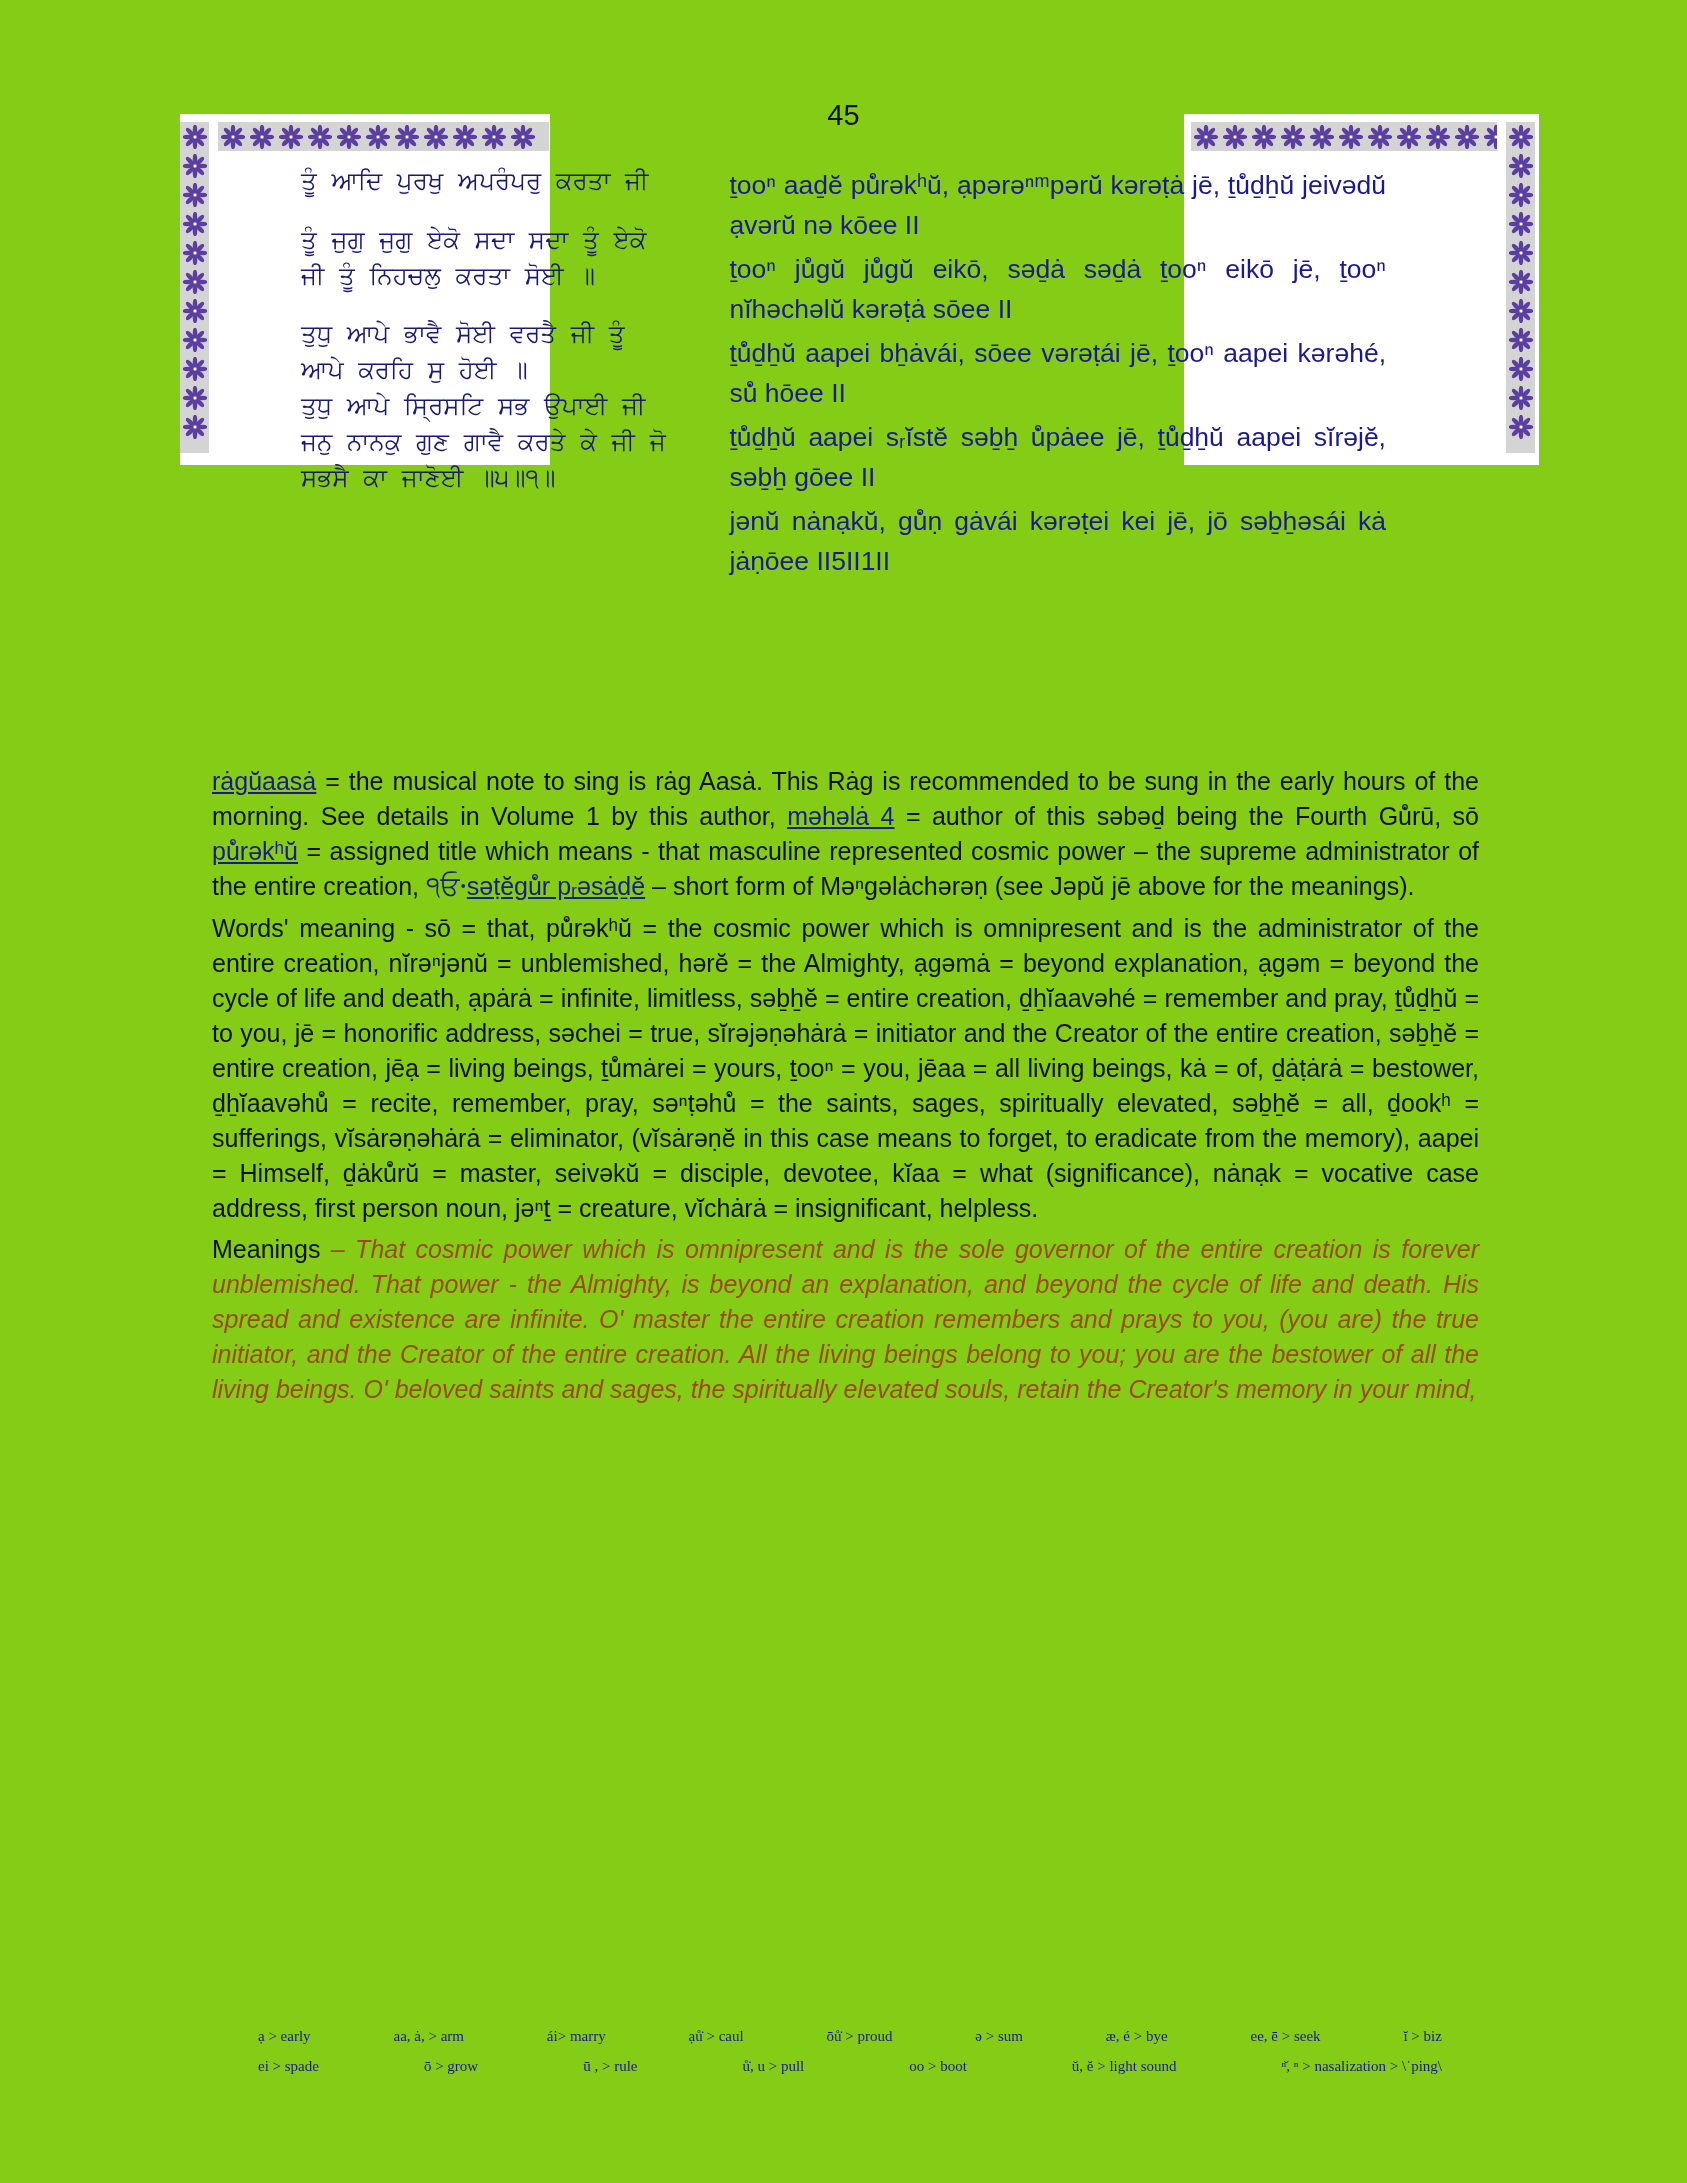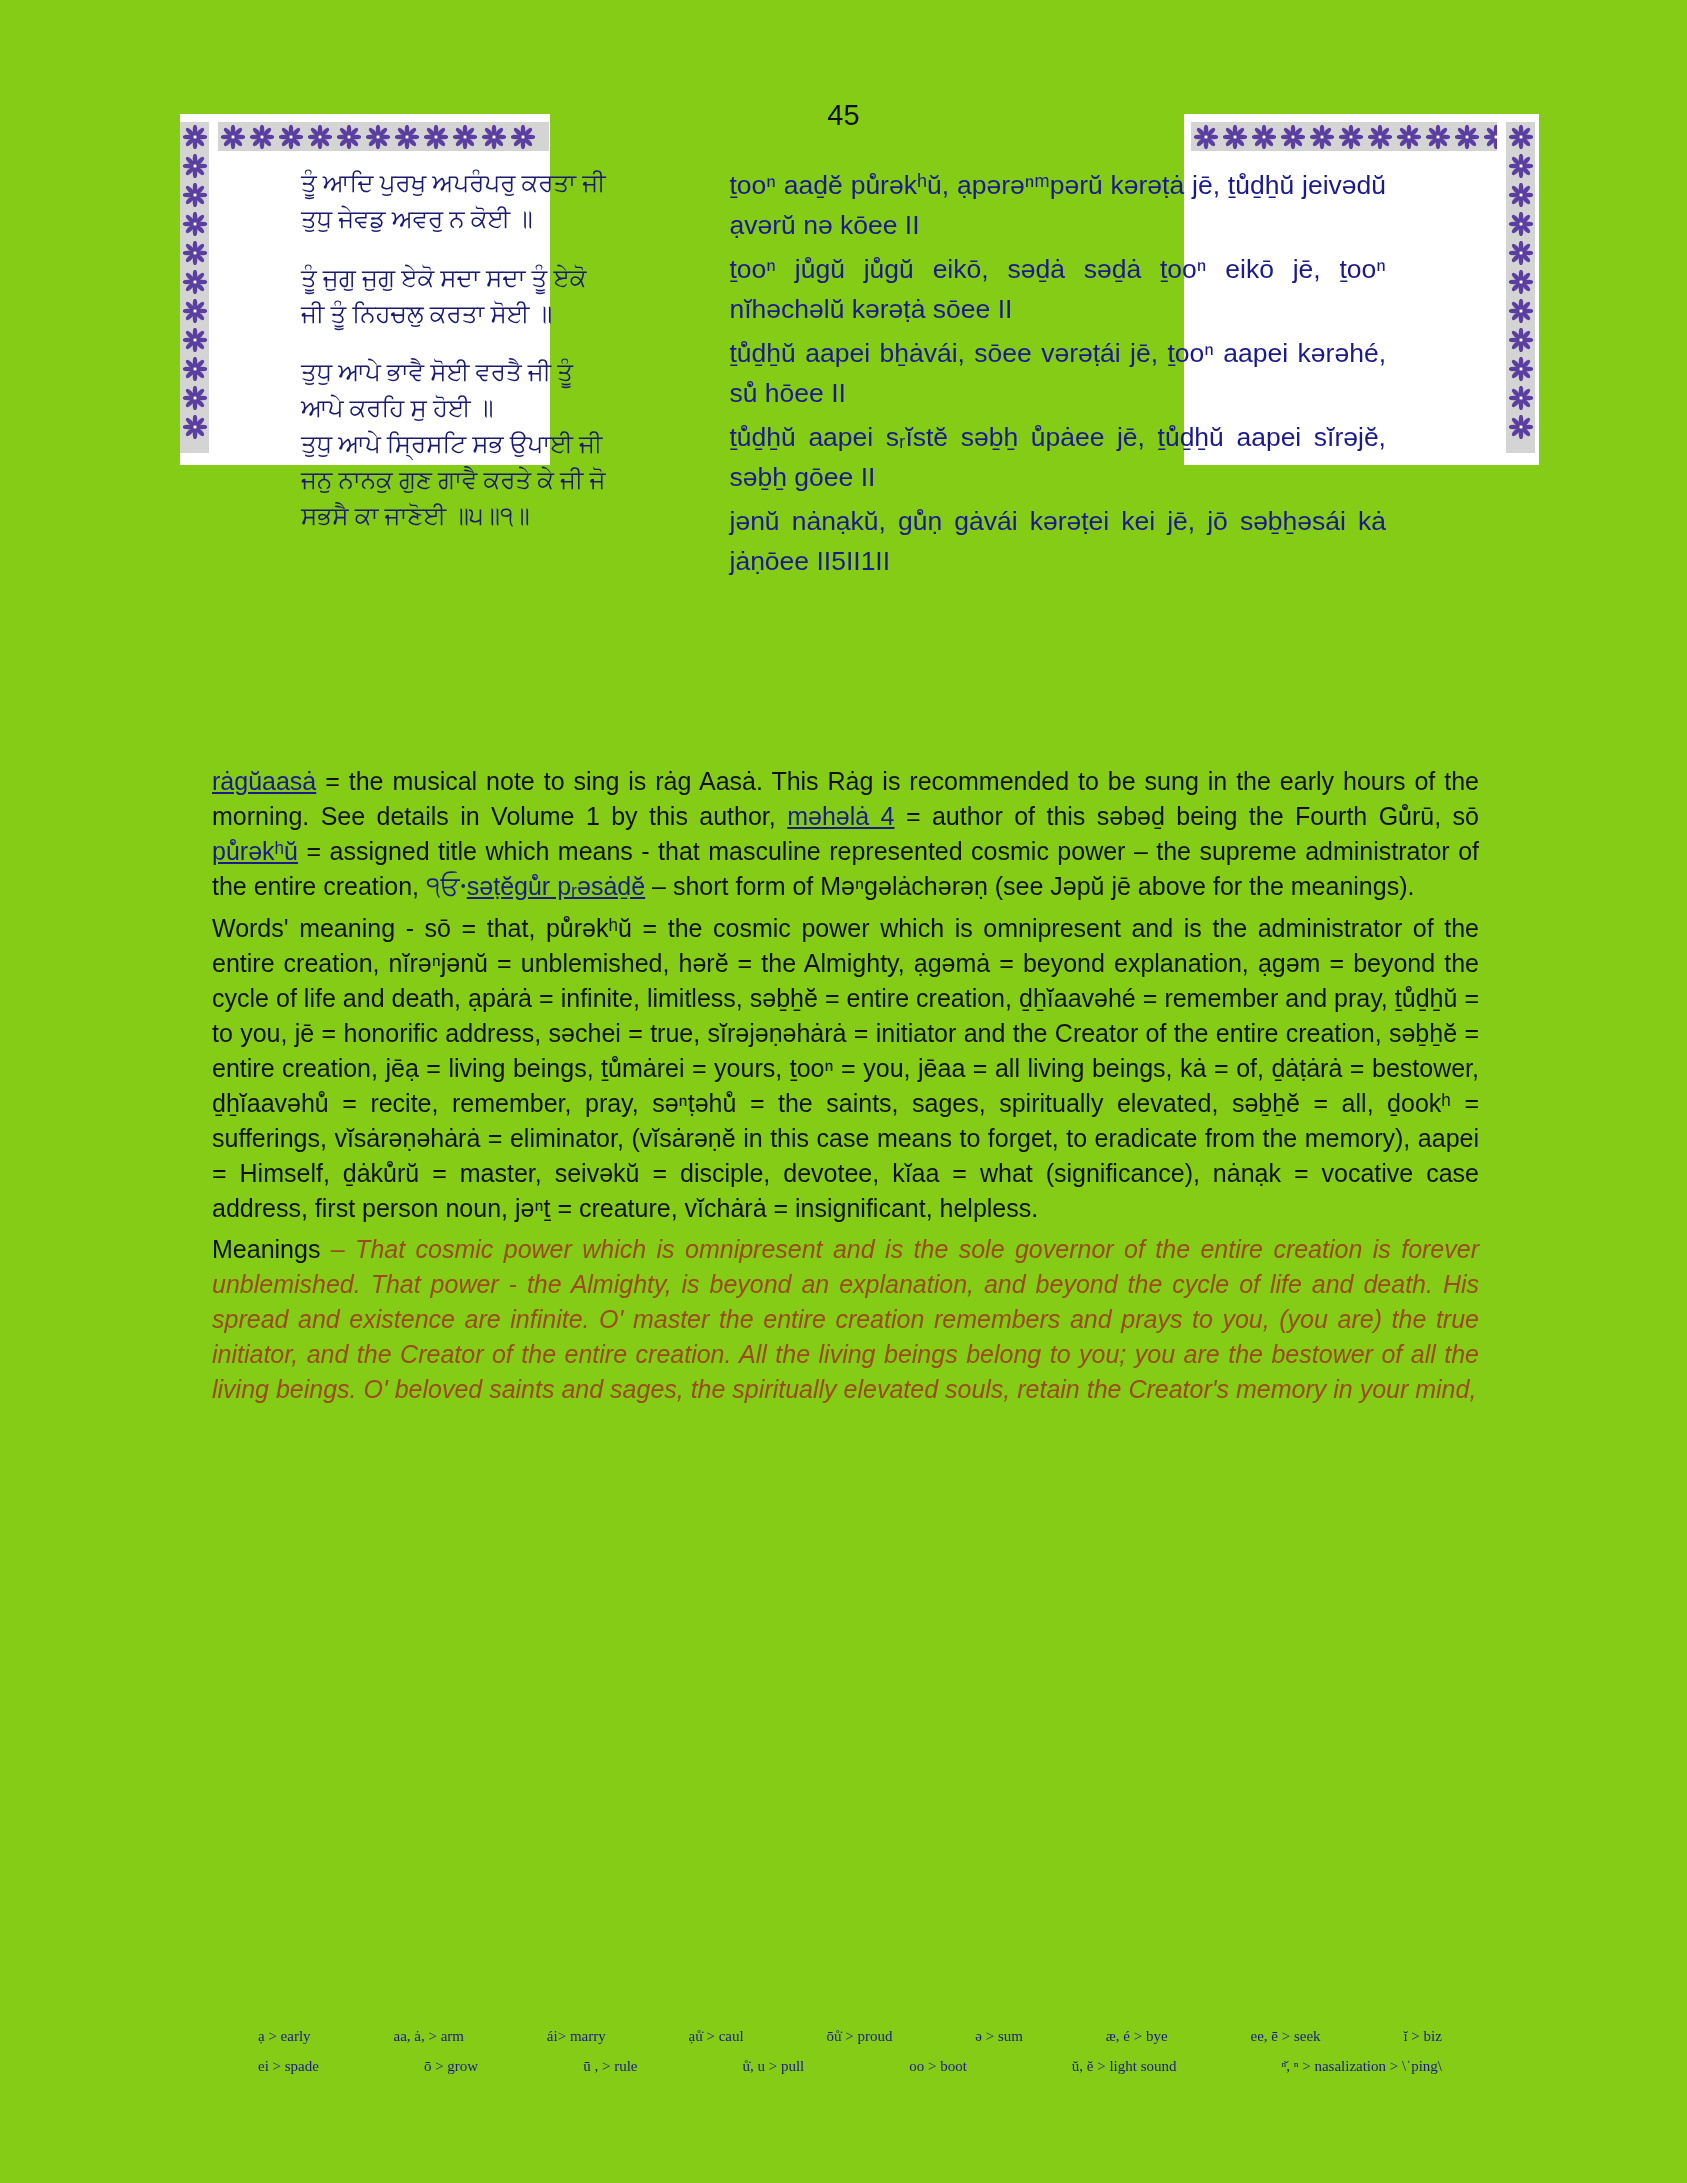--- a/index.html
+++ b/index.html
@@ -117,21 +117,21 @@
     padding-left: 106px;
     box-sizing: border-box;
   }
   .col-translit {
     width: 675px;
     padding-left: 18.5px;
     box-sizing: border-box;
   }
 
   .gur-line {
-    font-family: Liberation Serif, serif;
+    font-family: Liberation Mono, monospace;
     font-size: 24.5px;
     line-height: 36px;
     color: #1a1a6e;
     white-space: nowrap;
   }
   .gur-stanza { margin-bottom: 22.5px; }
   .gur-stanza.tight { margin-bottom: 0; }
 
   .tr-stanza {
     font-family: "Liberation Sans", sans-serif;
@@ -782,21 +782,20 @@
           <circle cx="18" cy="18" r="3" fill="#ffffff" stroke="#5b3fa0" stroke-width="1.2"></circle>
         </svg>
       </div>
     </div>
 
   <div class="scripture">
     <div class="scripture-grid">
       <div class="col-gurmukhi">
         <div class="gur-stanza">
           <div class="gur-line">ਤੂੰ ਆਦਿ ਪੁਰਖੁ ਅਪਰੰਪਰੁ ਕਰਤਾ ਜੀ</div>
-          <div class="gur-line">ਤੁਧੁ ਜੇਵਡੁ ਅਵਰੁ ਨ ਕੋਈ ॥</div>
         </div>
         <div class="gur-stanza">
           <div class="gur-line">ਤੂੰ ਜੁਗੁ ਜੁਗੁ ਏਕੋ ਸਦਾ ਸਦਾ ਤੂੰ ਏਕੋ</div>
           <div class="gur-line">ਜੀ ਤੂੰ ਨਿਹਚਲੁ ਕਰਤਾ ਸੋਈ ॥</div>
         </div>
         <div class="gur-stanza tight">
           <div class="gur-line">ਤੁਧੁ ਆਪੇ ਭਾਵੈ ਸੋਈ ਵਰਤੈ ਜੀ ਤੂੰ</div>
           <div class="gur-line">ਆਪੇ ਕਰਹਿ ਸੁ ਹੋਈ ॥</div>
         </div>
         <div class="gur-stanza tight">

